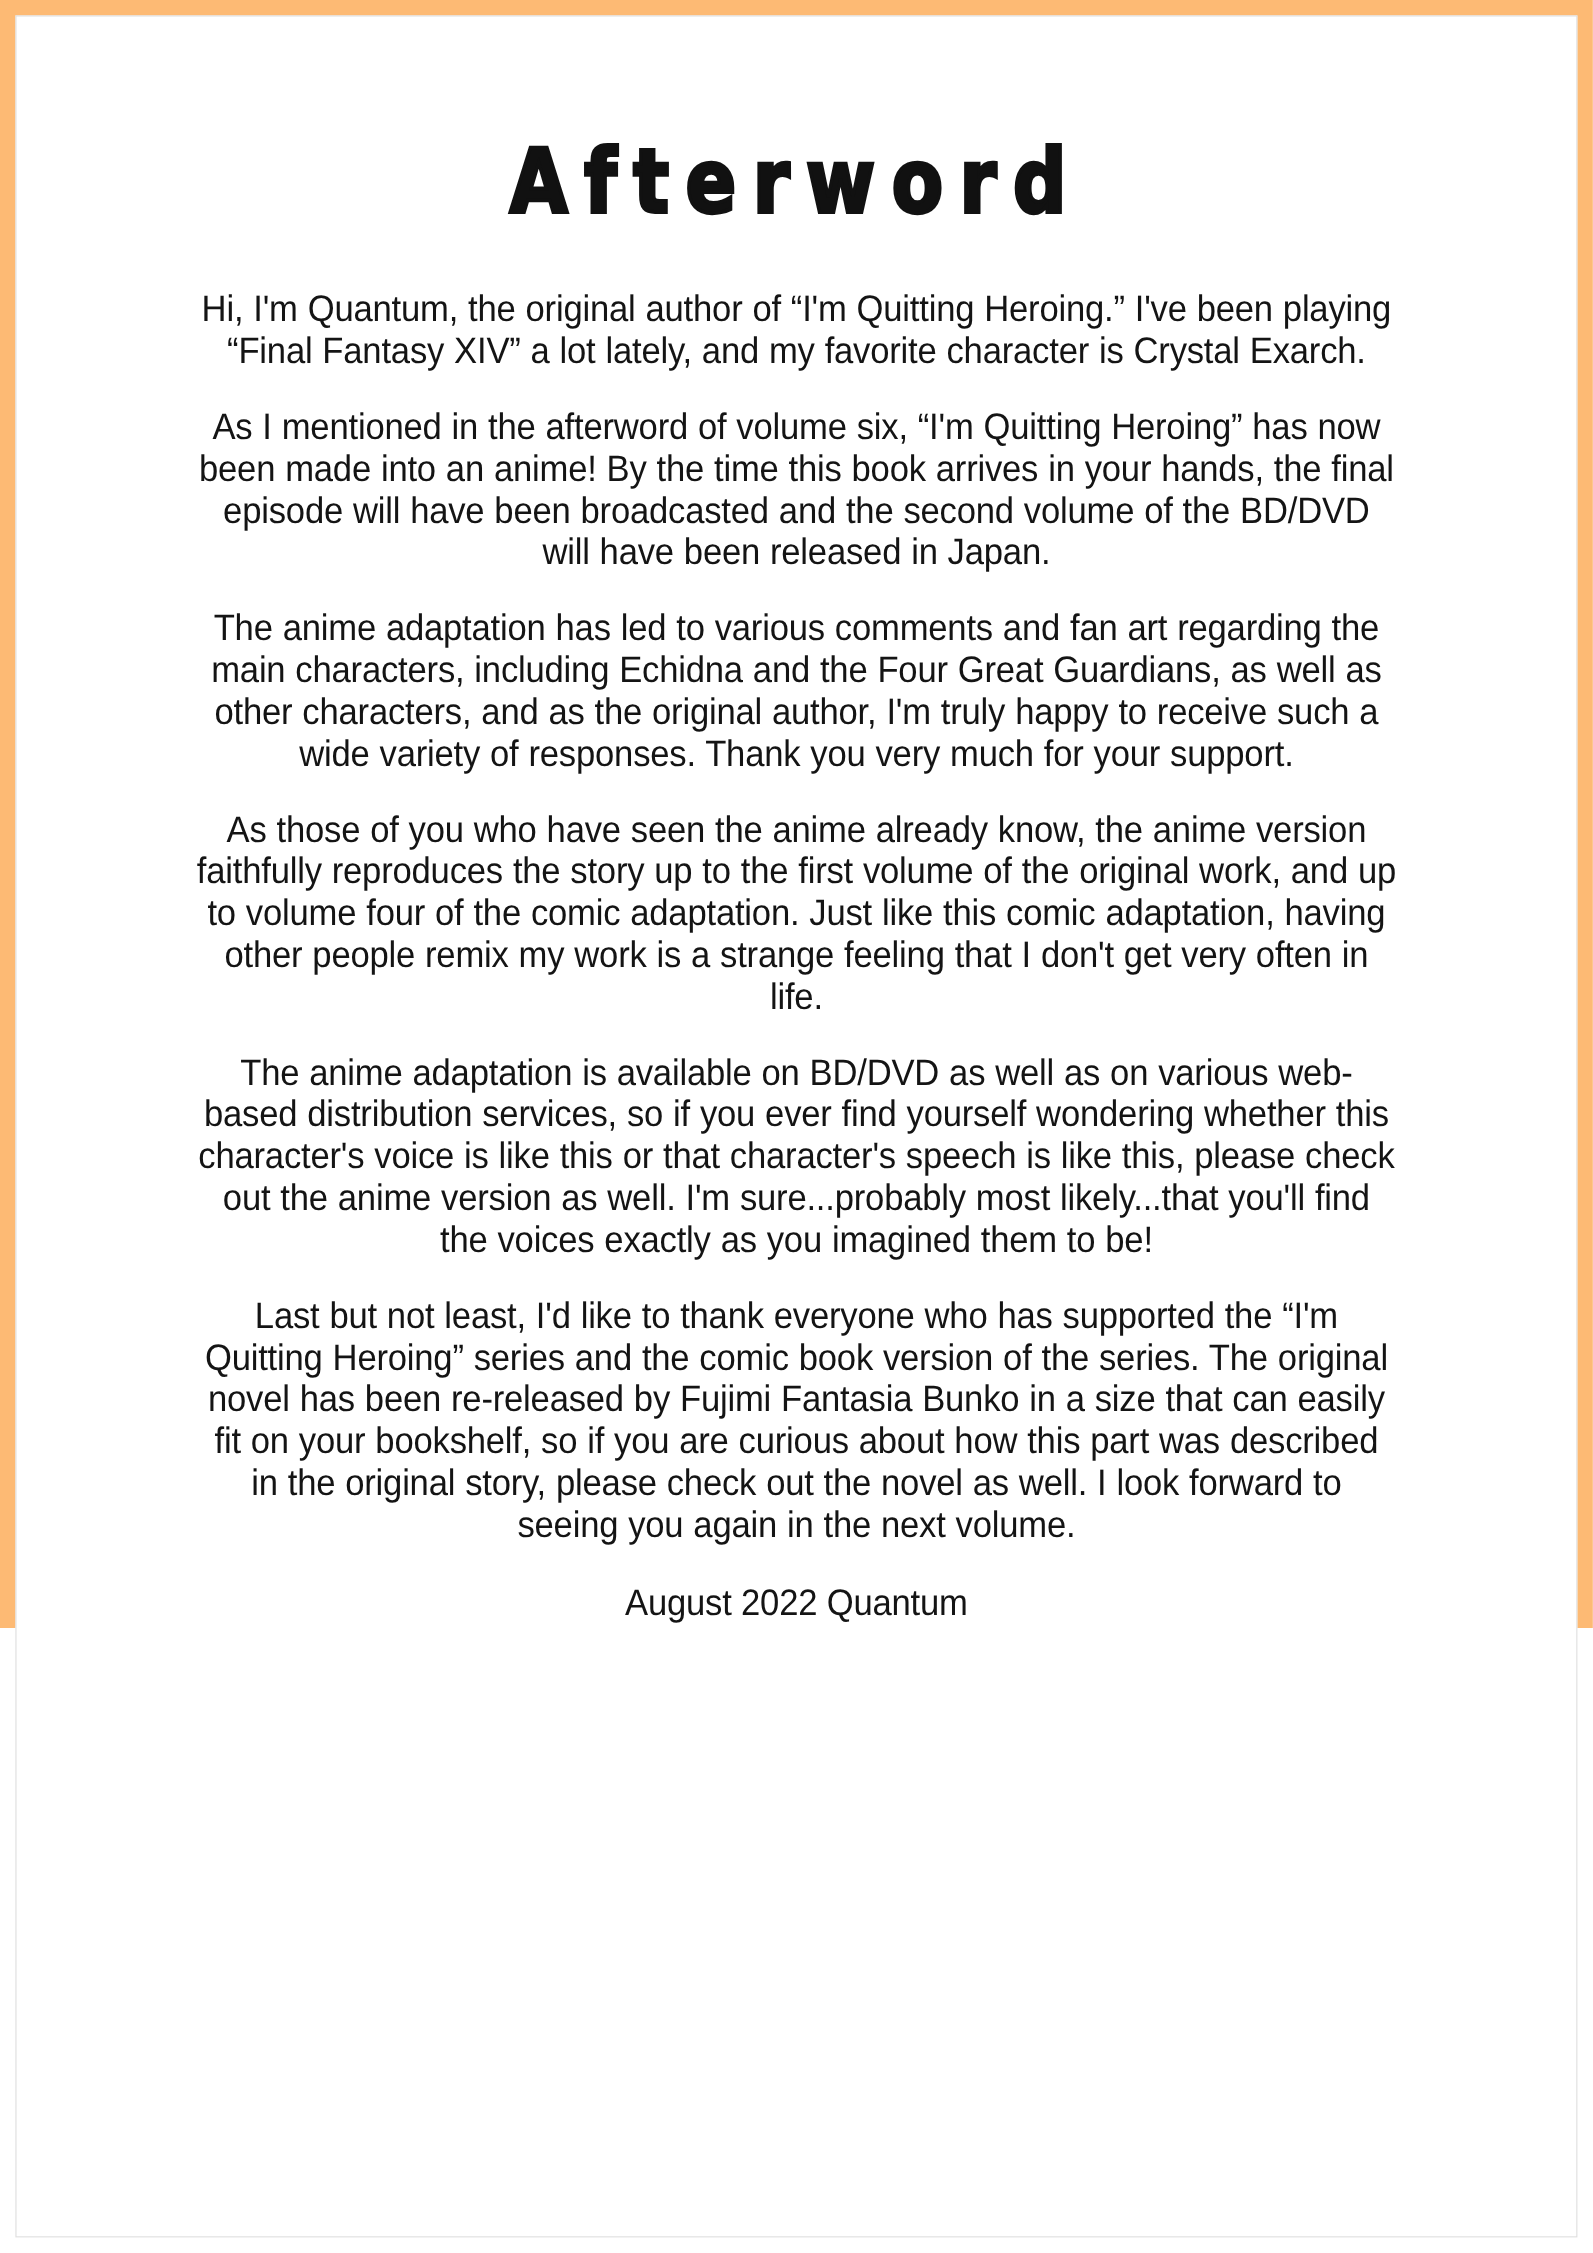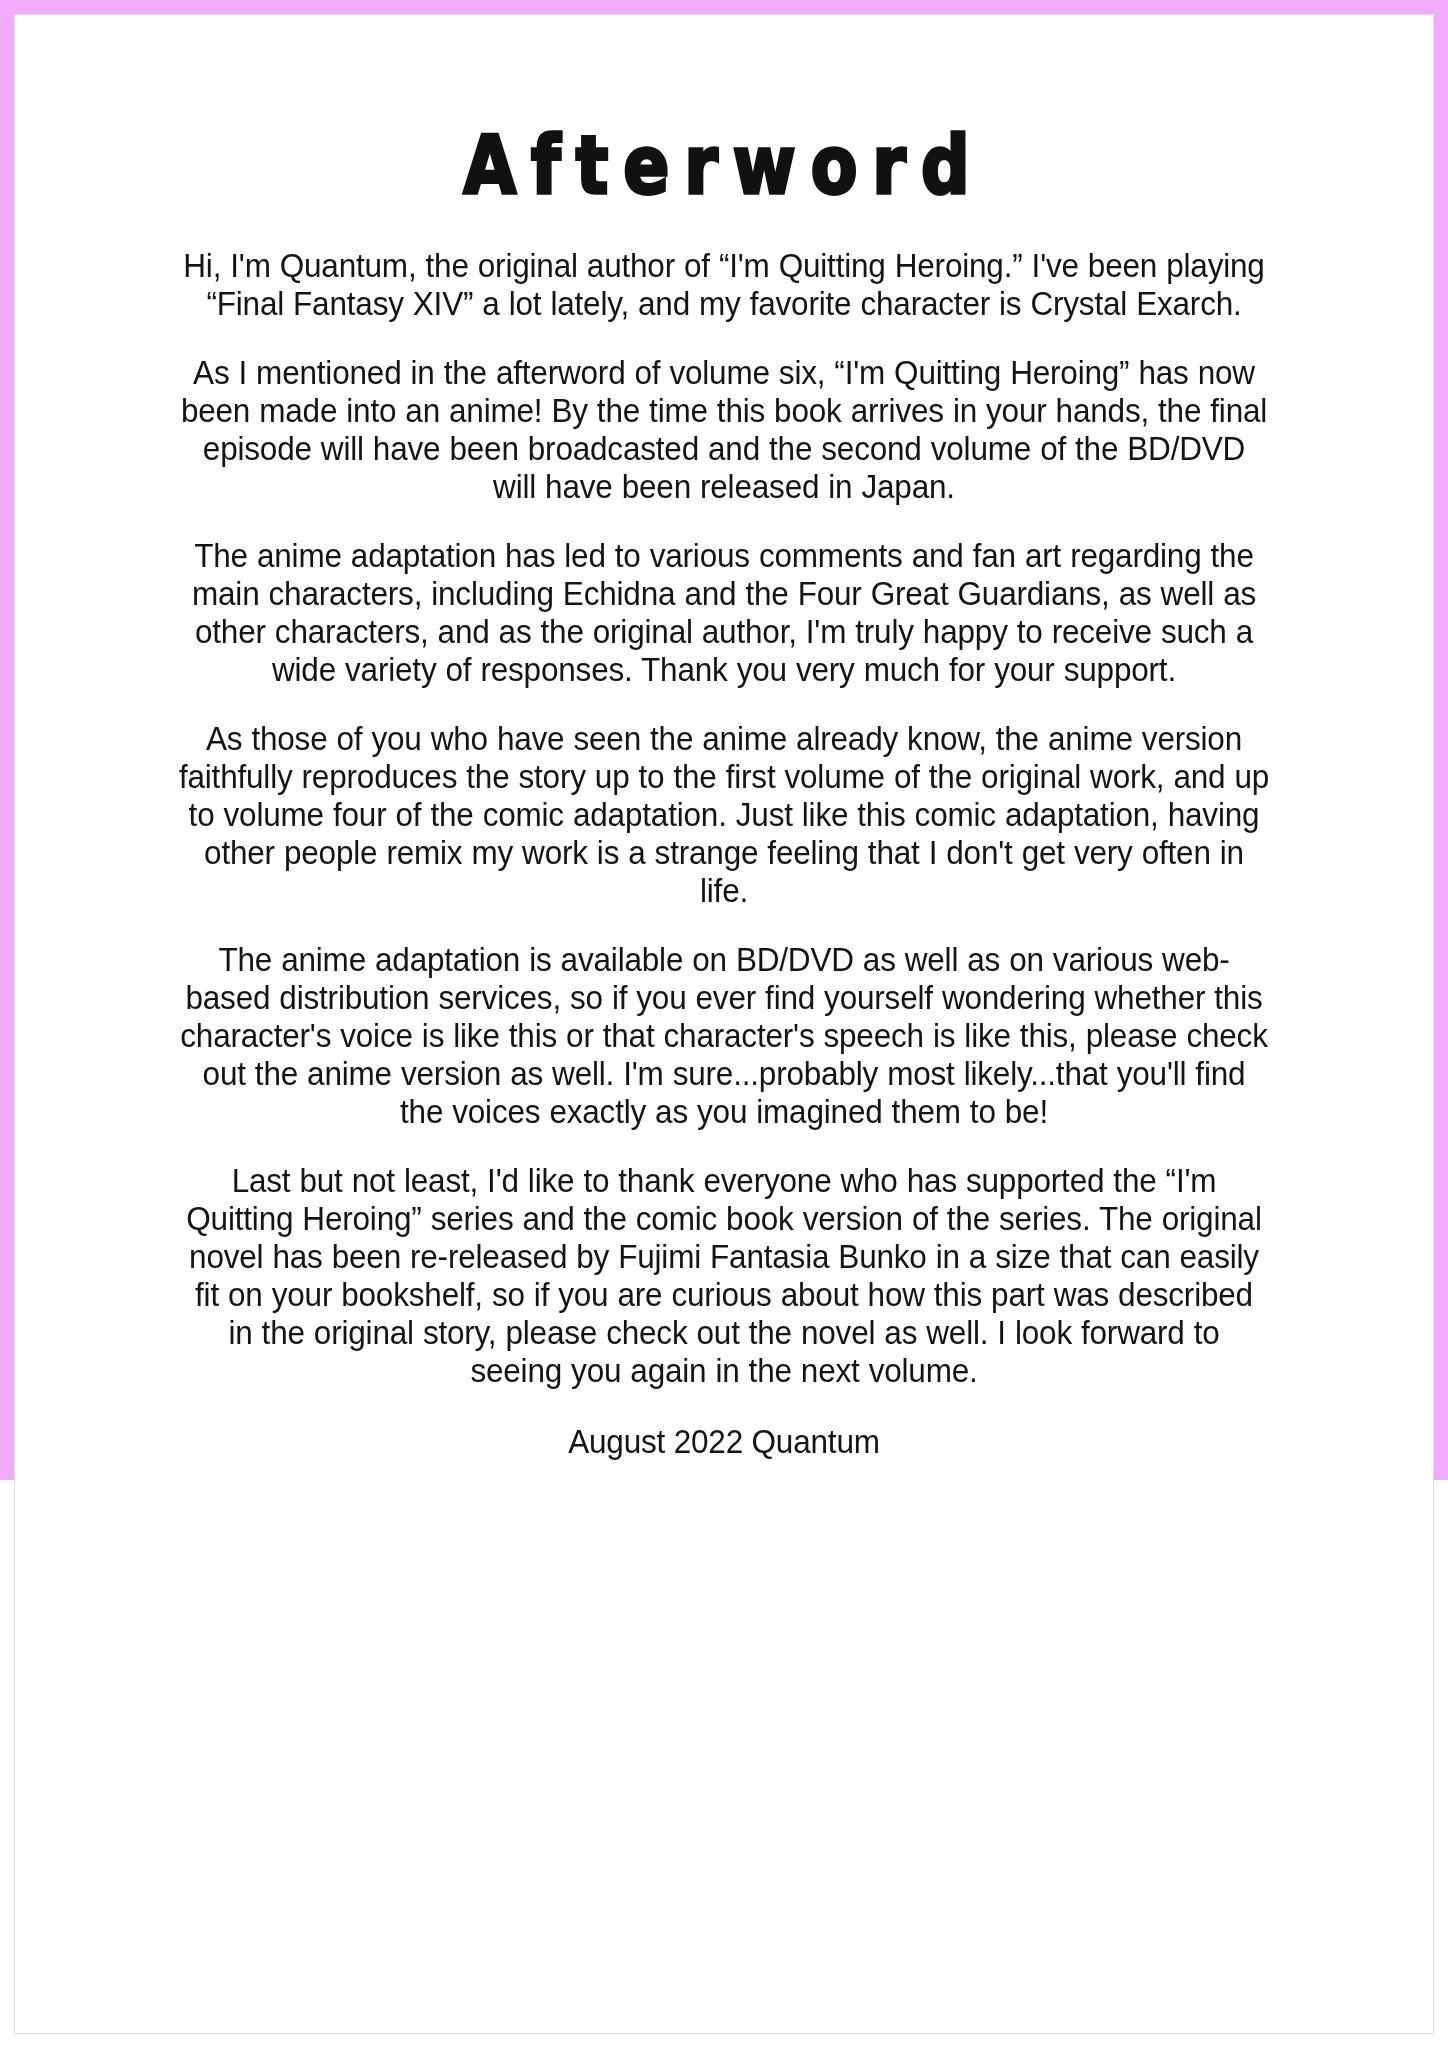--- a/index.html
+++ b/index.html
@@ -15,21 +15,21 @@
     overflow: hidden;
   }
 
   
   .page-backdrop {
     position: absolute;
     left: 0;
     top: 0;
     width: 1448px;
     height: 1480px;
-    background: #f0abfc;
+    background: #fdba74;
     box-sizing: border-box;
   }
 
   
   .paper {
     position: absolute;
     left: 14px;
     top: 14px;
     width: 1420px;
     height: 2020px;
@@ -69,21 +69,21 @@
     -webkit-text-stroke: 3px #111111;
     text-rendering: geometricPrecision;
     transform: scaleY(1.18);
     transform-origin: center top;
   }
 
   
   .body-block {
     position: absolute;
     left: 129px;
-    top: 232px;
+    top: 248px;
     width: 1160px;
     text-align: center;
     color: #1a1a1a;
   }
 
   .para {
     font-family: "Liberation Sans", sans-serif;
     font-size: 33.5px;
     line-height: 38px;
     letter-spacing: -0.2px;

